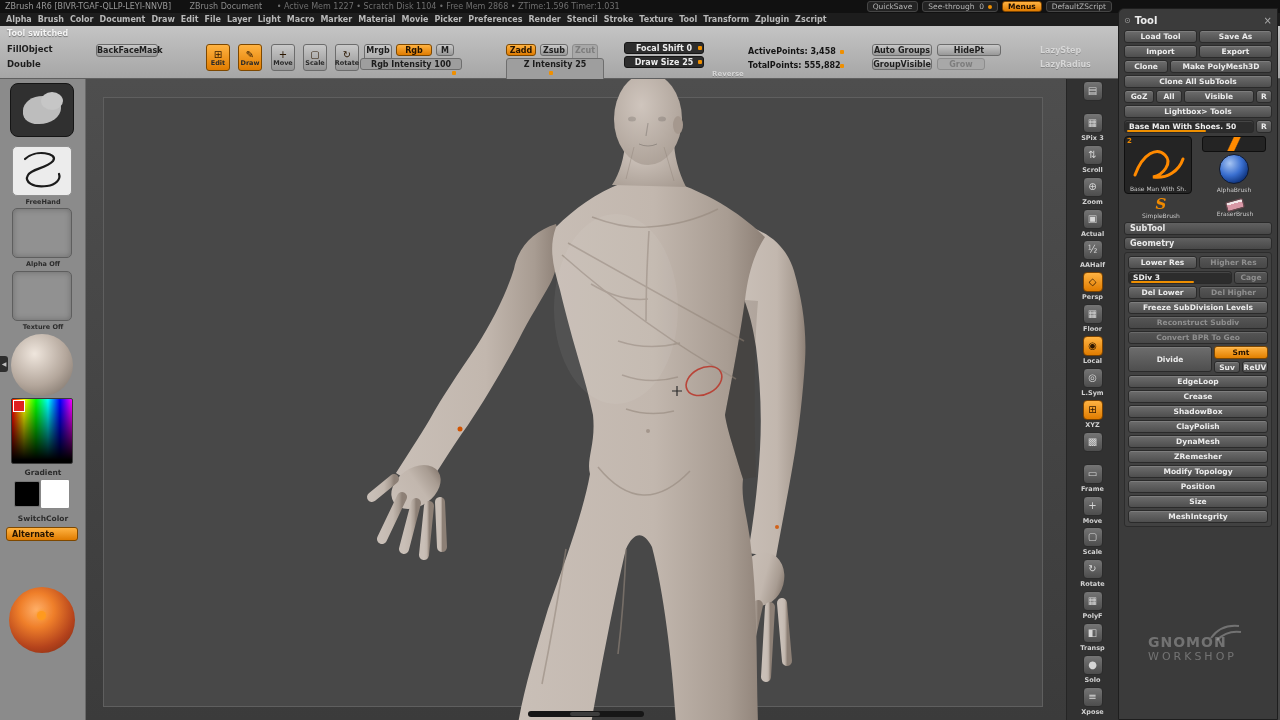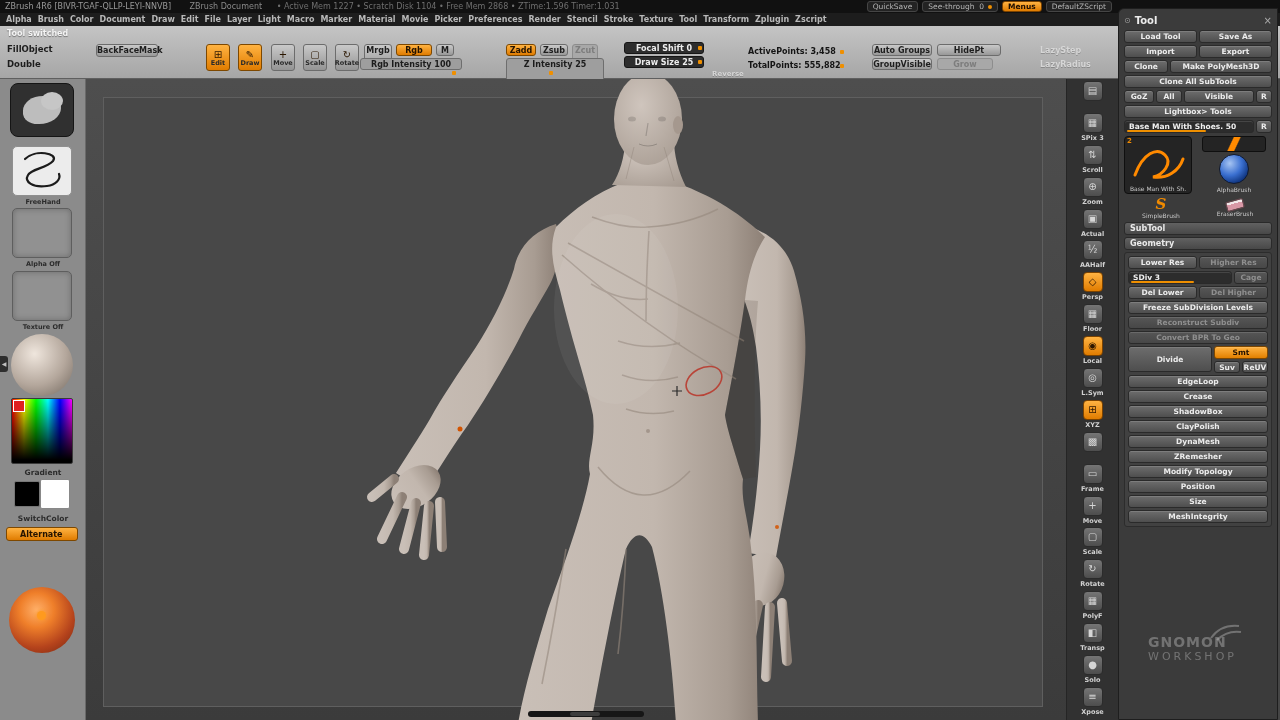--- a/index.html
+++ b/index.html
@@ -179,21 +179,21 @@
 <div class="lazytext" style="left:712px; top:70px; font-size:7px;">Reverse</div>
 
 <div class="ptext" style="left:748px; top:47px;">ActivePoints: 3,458</div>
 <div class="ptext" style="left:748px; top:61px;">TotalPoints: 555,882</div>
 <div class="omark" style="left:840px; top:50px;"></div>
 <div class="omark" style="left:840px; top:64px;"></div>
 
 <div class="tbtn" style="left:872px; top:44px; width:60px; height:12px; line-height:11px;text-align:center;">Auto Groups</div>
 <div class="tbtn" style="left:872px; top:58px; width:60px; height:12px; line-height:11px;">GroupVisible</div>
 <div class="tbtn" style="left:937px; top:44px; width:64px; height:12px; line-height:11px;">HidePt</div>
-<div class="tbtn dis" style="left:937px; top:58px; width:56px; height:12px; line-height:11px;">Grow</div>
+<div class="tbtn dis" style="left:937px; top:58px; width:48px; height:12px; line-height:11px;">Grow</div>
 <div class="lazytext" style="left:1040px; top:46px;">LazyStep</div>
 <div class="lazytext" style="left:1040px; top:60px;">LazyRadius</div>
 
 <div class="leftbar">
   <div class="lthumb" style="left:10px; top:4px; width:64px; height:54px; background:#303030; border:1px solid #151515; border-radius:8px;">
     <div style="position:absolute; left:12px; top:12px; width:38px; height:28px; background:#bdbdbd; border-radius:55% 45% 60% 40%;"></div>
     <div style="position:absolute; left:30px; top:8px; width:22px; height:18px; background:#c6c6c6; border-radius:50%;"></div>
   </div>
   <div class="lthumb" style="left:12px; top:67px; width:60px; height:50px; background:#ececec; border:1px solid #8f8f8f;">
     <svg width="58" height="48" viewBox="0 0 58 48">
@@ -206,21 +206,21 @@
   <div class="lthumb" style="left:12px; top:192px; width:60px; height:50px; background:#919191; border:1px solid #5e5e5e; box-shadow:inset 0 0 6px rgba(0,0,0,.25);"></div>
   <div class="llabel" style="top:244px;">Texture Off</div>
   <div class="lthumb" style="left:11px; top:255px; width:62px; height:62px; border-radius:50%; background:radial-gradient(circle at 38% 32%, #efe6dd, #b4a79c 55%, #6f655c);"></div>
   <div class="lthumb" style="left:11px; top:319px; width:62px; height:66px; border-radius:2px; border:1px solid #3a3a3a; background:linear-gradient(to bottom, rgba(0,0,0,0), #000 95%), linear-gradient(to right, #f00, #ff0 20%, #0f0 40%, #0ff 60%, #00f 80%, #f0f);">
     <div style="position:absolute; left:1px; top:1px; width:12px; height:12px; background:#e02020; border:1px solid #fff;"></div>
   </div>
   <div class="llabel" style="top:389px; font-size:7.5px;">Gradient</div>
   <div class="lthumb" style="left:14px; top:402px; width:26px; height:26px; background:#000; border:1px solid #777; border-radius:2px;"></div>
   <div class="lthumb" style="left:40px; top:400px; width:30px; height:30px; background:#fff; border:1px solid #888; border-radius:2px;"></div>
   <div class="llabel" style="top:435px; font-size:7.5px;">SwitchColor</div>
-  <div class="lthumb" style="left:6px; top:448px; width:72px; height:14px; background:linear-gradient(#ffb342,#e07c00); border:1px solid #7e4800; border-radius:3px; font-size:8px; font-weight:bold; color:#241300; line-height:13px; padding-left:13px;">Alternate</div>
+  <div class="lthumb" style="left:6px; top:448px; width:72px; height:14px; background:linear-gradient(#ffb342,#e07c00); border:1px solid #7e4800; border-radius:3px; font-size:8px; font-weight:bold; color:#241300; line-height:13px; padding-left:5px;">Alternate</div>
   <div class="lthumb" style="left:9px; top:508px; width:66px; height:66px; border-radius:50%; background:radial-gradient(circle at 42% 35%, #ffb06a, #ef7f2a 30%, #b5431c 65%, #6f2410);">
     <div style="position:absolute; left:28px; top:24px; width:9px; height:9px; border-radius:50%; background:#ff9a1e; box-shadow:0 0 4px #ff9a1e;"></div>
   </div>
 </div>
 <div class="edge-tab">◀</div>
 
 <div class="canvas">
   <div class="docframe"></div>
   <svg width="980" height="641" viewBox="0 0 980 641">
     <defs>

